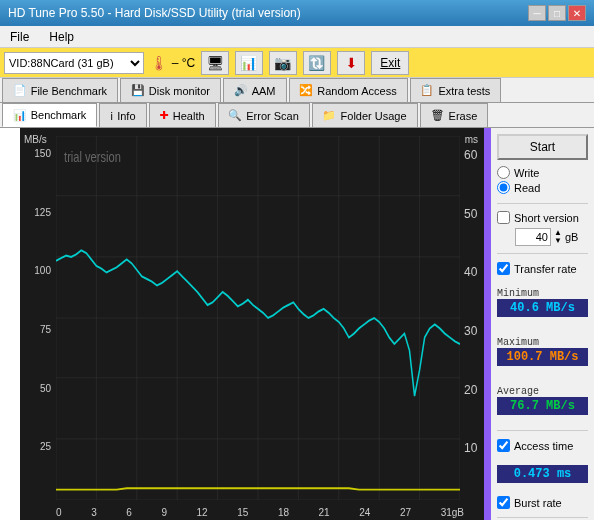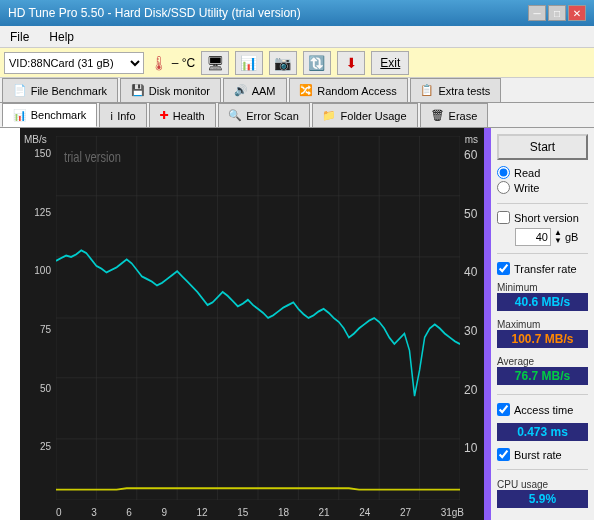--- a/index.html
+++ b/index.html
@@ -54,21 +54,21 @@
       align-items: center;
     }
     .menu-item {
       padding: 2px 6px;
       cursor: pointer;
       font-size: 12px;
     }
 
     
     .toolbar {
-      background: #fef9c3;
+      background: #fde047;
       border-bottom: 1px solid #ccc;
       padding: 3px 4px;
       display: flex;
       align-items: center;
       gap: 6px;
       height: 30px;
     }
     .drive-select {
       width: 140px;
       height: 22px;
@@ -263,21 +263,22 @@
       font-size: 11px;
       text-align: right;
       padding-right: 2px;
     }
     .divider {
       border: none;
       border-top: 1px solid #ccc;
       margin: 3px 0;
     }
     .stat-block {
-      margin: 2px 0;
+      margin: 8px 0;
+      font-family: Liberation Mono, monospace;
     }
     .stat-label {
       font-size: 10px;
       color: #333;
     }
     .stat-value {
       background: #2a2a7a;
       color: #00ccff;
       font-size: 12px;
       font-weight: bold;
@@ -464,26 +465,26 @@
       <span>27</span>
       <span>31gB</span>
     </div>
   </div>
 
   <div class="right-panel">
     <button class="start-btn">Start</button>
 
     <div class="radio-group">
       <label class="radio-row">
+        <input type="radio" name="rw" style="">
+        <span>Write</span>
+      </label>
+      <label class="radio-row">
         <input type="radio" name="rw" checked="" style="">
         <span>Read</span>
-      </label>
-      <label class="radio-row">
-        <input type="radio" name="rw" style="">
-        <span>Write</span>
       </label>
     </div>
 
     <hr class="divider">
 
     <label class="short-stroke-row">
       <input type="checkbox" style="">
       <span>Short version</span>
     </label>
     <div class="stroke-input-row">

